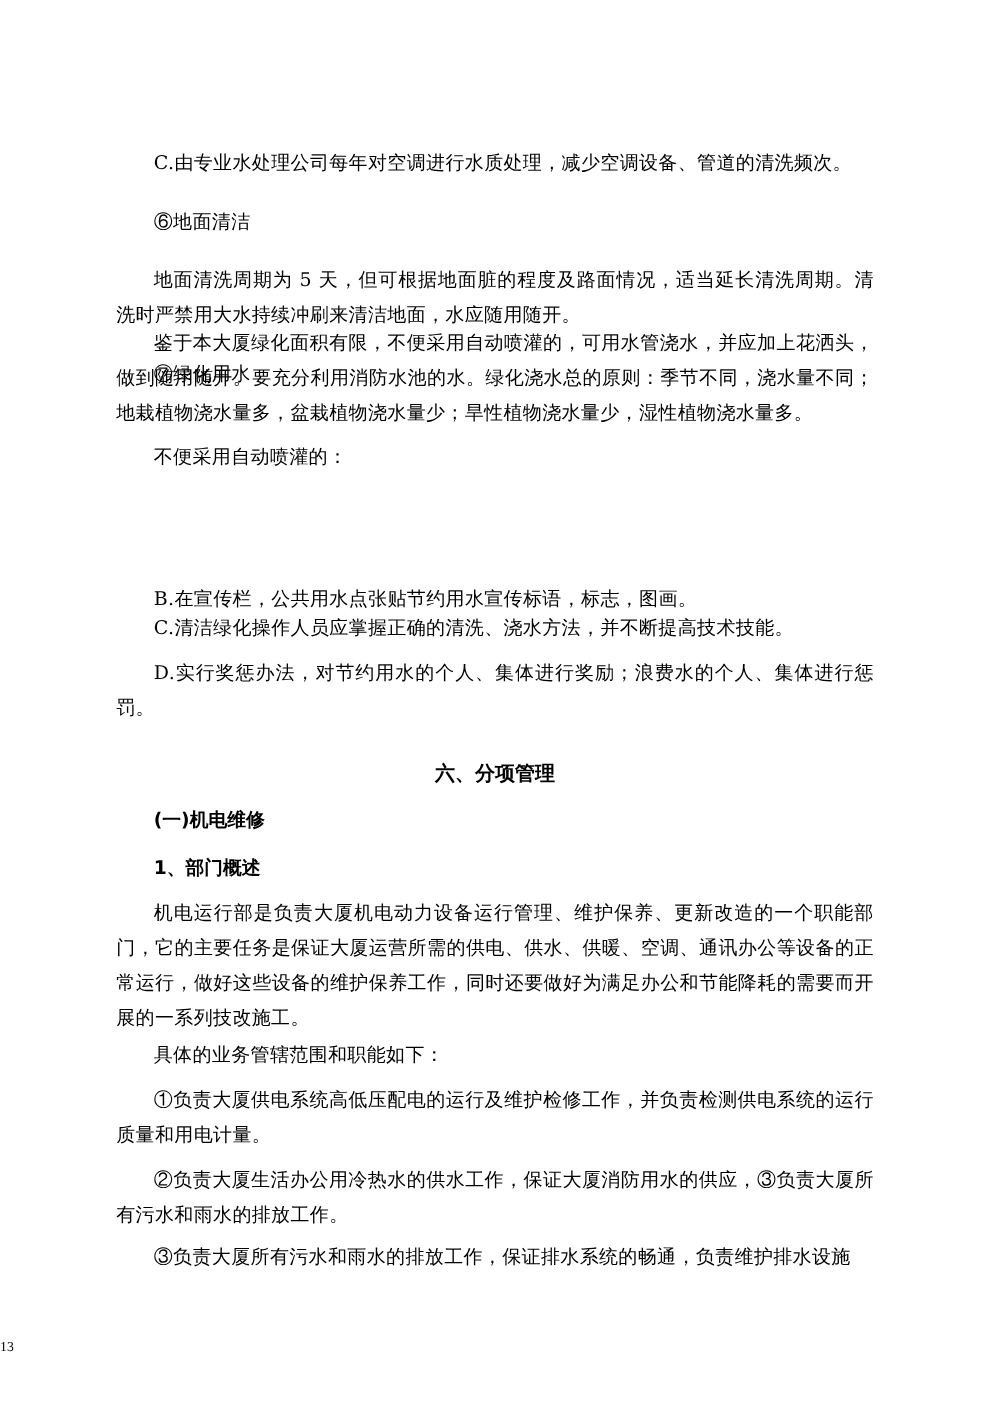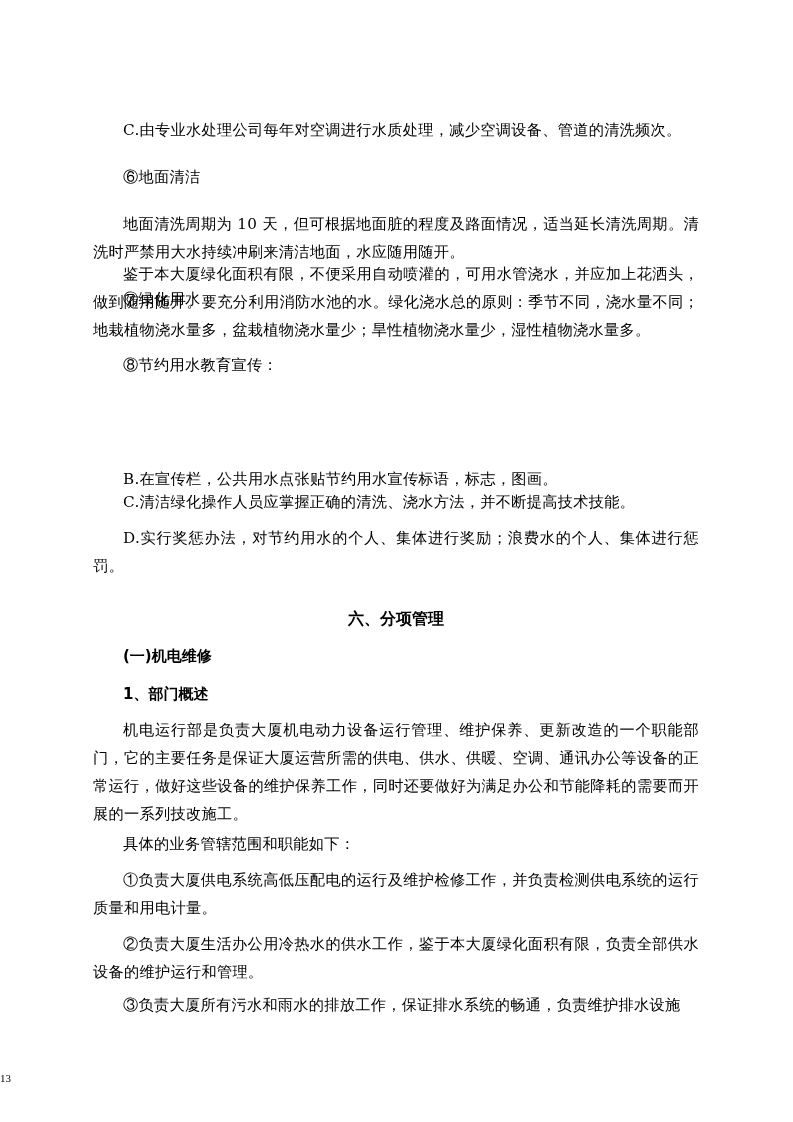--- a/index.html
+++ b/index.html
@@ -30,32 +30,32 @@
       position: absolute; left: 0; width: 793px; top: 1071px; text-align: left;
       font-family: "Liberation Serif", serif; font-size: 11px; line-height: 14px;
     }
   </style>
 </head>
 <body>
 
 <div class="page">
   <p class="p indent" style="top:116px;">C.由专业水处理公司每年对空调进行水质处理，减少空调设备、管道的清洗频次。</p>
   <p class="p indent" style="top:163px;">⑥地面清洁</p>
-  <p class="p indent" style="top:210px;">地面清洗周期为 10 天，但可根据地面脏的程度及路面情况，适当延长清洗周期。清洗时严禁用大水持续冲刷来清洁地面，水应随用随开。</p>
+  <p class="p indent" style="top:210px;">地面清洗周期为 5 天，但可根据地面脏的程度及路面情况，适当延长清洗周期。清洗时严禁用大水持续冲刷来清洁地面，水应随用随开。</p>
   <p class="p indent" style="top:285px;">⑦绿化用水</p>
   <p class="p indent" style="top:260px;">鉴于本大厦绿化面积有限，不便采用自动喷灌的，可用水管浇水，并应加上花洒头，做到随用随开。要充分利用消防水池的水。绿化浇水总的原则：季节不同，浇水量不同；地栽植物浇水量多，盆栽植物浇水量少；旱性植物浇水量少，湿性植物浇水量多。</p>
-  <p class="p indent" style="top:351px;">⑧节约用水教育宣传：</p>
+  <p class="p indent" style="top:351px;">不便采用自动喷灌的：</p>
   <p class="p indent" style="top:465px;">B.在宣传栏，公共用水点张贴节约用水宣传标语，标志，图画。</p>
   <p class="p indent" style="top:488px;">C.清洁绿化操作人员应掌握正确的清洗、浇水方法，并不断提高技术技能。</p>
   <p class="p indent" style="top:524px;">D.实行奖惩办法，对节约用水的个人、集体进行奖励；浪费水的个人、集体进行惩罚。</p>
 
   <h2 class="h-center" style="top:607px;">六、分项管理</h2>
   <h3 class="h-left" style="top:644px;">(一)机电维修</h3>
   <h4 class="h-left" style="top:682px;">1、部门概述</h4>
 
   <p class="p indent" style="top:716px;">机电运行部是负责大厦机电动力设备运行管理、维护保养、更新改造的一个职能部门，它的主要任务是保证大厦运营所需的供电、供水、供暖、空调、通讯办公等设备的正常运行，做好这些设备的维护保养工作，同时还要做好为满足办公和节能降耗的需要而开展的一系列技改施工。</p>
   <p class="p indent" style="top:830px;">具体的业务管辖范围和职能如下：</p>
   <p class="p indent" style="top:866px;">①负责大厦供电系统高低压配电的运行及维护检修工作，并负责检测供电系统的运行质量和用电计量。</p>
-  <p class="p indent" style="top:930px;">②负责大厦生活办公用冷热水的供水工作，鉴于本大厦绿化面积有限，负责全部供水设备的维护运行和管理。</p>
+  <p class="p indent" style="top:930px;">②负责大厦生活办公用冷热水的供水工作，保证大厦消防用水的供应，③负责大厦所有污水和雨水的排放工作。</p>
   <p class="p indent" style="top:991px;">③负责大厦所有污水和雨水的排放工作，保证排水系统的畅通，负责维护排水设施</p>
 
   <div class="page-num">13</div>
 </div>
 
 </body></html>

